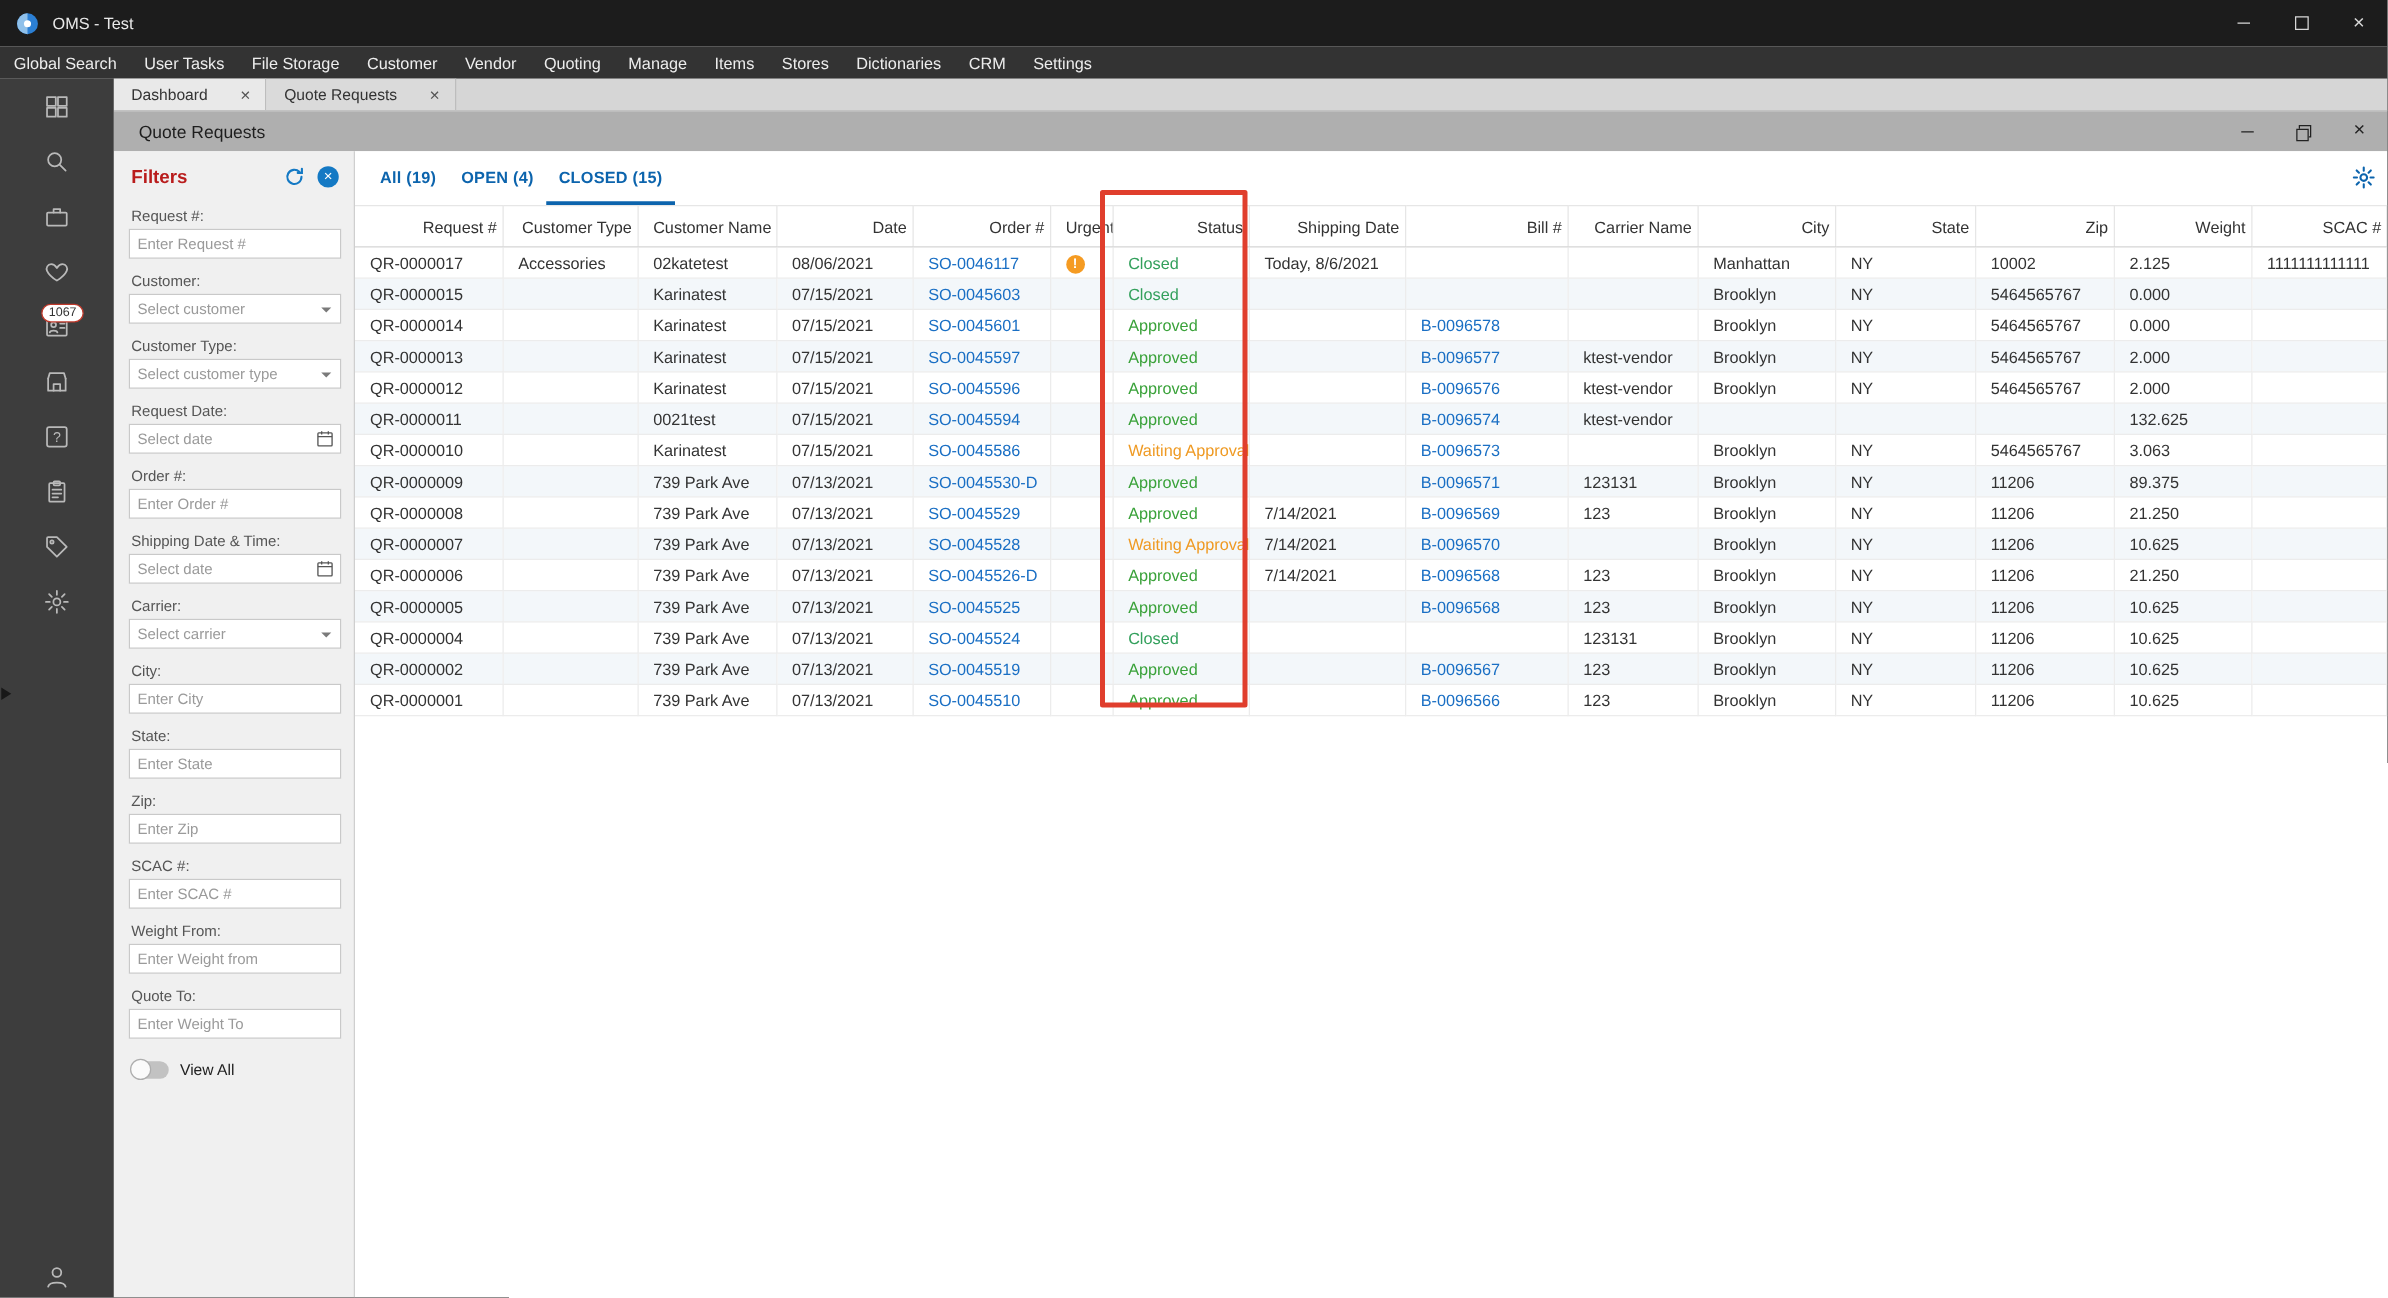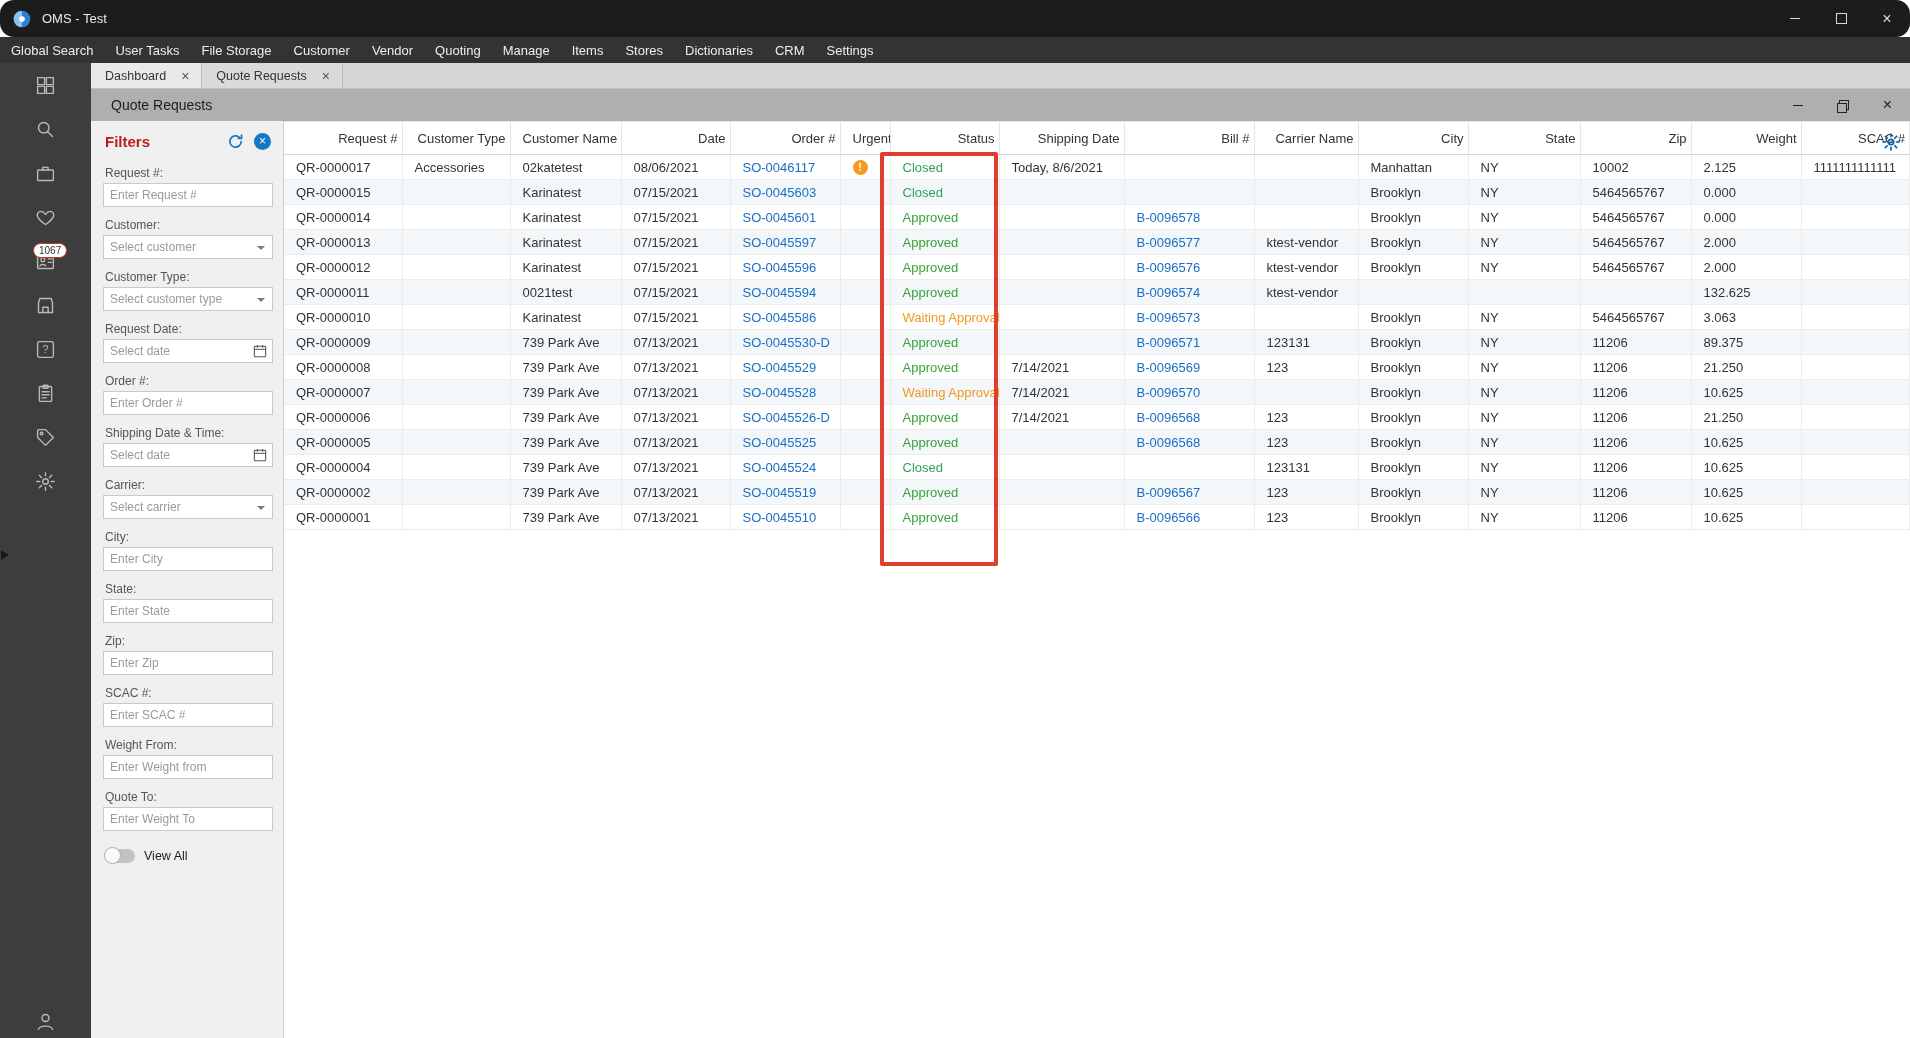--- a/index.html
+++ b/index.html
@@ -1,20 +1,20 @@
 <!DOCTYPE html>
 <html><head>
 <meta charset="utf-8">
 <style>
   html,body{margin:0;padding:0;background:#202020;}
   .app{width:1910px;height:1038px;position:relative;overflow:hidden;background:#fff;
        font-family:"Liberation Sans","DejaVu Sans",sans-serif;-webkit-font-smoothing:antialiased;}
 
   
-  .titlebar{height:37px;background:#1c1c1c;display:flex;align-items:center;color:#e6e6e6;border-radius:14px;}
+  .titlebar{height:37px;background:#1c1c1c;display:flex;align-items:center;color:#e6e6e6;}
   .applogo{width:20px;height:20px;margin:0 10px 0 12px;flex:none;}
   .apptitle{font-size:13px;color:#e9e9e9;}
   .wspacer{flex:1;}
   .wbtn{width:46px;height:100%;display:flex;align-items:center;justify-content:center;color:#d8d8d8;cursor:default;}
   .glyph-min{width:10px;height:1px;background:currentColor;display:block;}
   .glyph-max{width:9px;height:9px;border:1px solid currentColor;display:block;}
   .glyph-close{font-size:16px;line-height:1;}
 
   
   .menubar{height:26px;background:#333333;display:flex;align-items:stretch;color:#ededed;}
@@ -28,21 +28,21 @@
   .ric{width:21px;height:21px;stroke:#b9b9b9;fill:none;stroke-width:1.6;stroke-linecap:round;stroke-linejoin:round;}
   .rail-badge{position:absolute;top:136px;left:33px;background:#ffffff;border:1px solid #c0392b;color:#333;
               font-size:10px;line-height:13px;padding:0 5px;border-radius:8px;z-index:2;margin-top:44px;}
   .collapse-arrow{position:absolute;left:1px;top:487px;width:0;height:0;
                   border:5px solid transparent;border-left:8px solid #181818;}
   .rail-user{position:absolute;bottom:6px;left:0;width:91px;display:flex;justify-content:center;}
 
   
   .content{flex:1;display:flex;flex-direction:column;min-width:0;}
   .tabstrip{height:26px;background:#d6d6d6;display:flex;align-items:stretch;border-bottom:1px solid #c2c2c2;box-sizing:border-box;}
-  .dtab{display:flex;align-items:center;gap:15px;padding:0 12px 0 14px;font-size:12.5px;color:#333;
+  .dtab{display:flex;align-items:center;gap:26px;padding:0 12px 0 14px;font-size:12.5px;color:#333;
         border-right:1px solid #bdbdbd;cursor:pointer;}
   .dtab.inactive{background:#e9e9e9;}
   .dtab.active{background:#dadada;}
   .tclose{color:#555;font-size:14px;line-height:1;cursor:pointer;}
 
   .wintitle{height:32px;background:#afafaf;display:flex;align-items:center;padding-left:20px;font-size:14px;color:#1e1e1e;}
   .iwbtn{width:45px;height:100%;display:flex;align-items:center;justify-content:center;color:#222;cursor:default;}
   .glyph-restore{position:relative;width:11px;height:11px;display:block;}
   .glyph-restore::before{content:"";position:absolute;left:2px;top:0;width:8px;height:8px;border:1px solid currentColor;}
   .glyph-restore::after{content:"";position:absolute;left:0;top:3px;width:8px;height:8px;border:1px solid currentColor;background:#afafaf;}
@@ -365,20 +365,25 @@
             </div>
           <div class="viewall">
             <div class="toggle">
                 <div class="knob"></div>
               </div>
             <div class="toggle-label">View All</div>
           </div>
         </div>
 
         <div class="main">
+          <div class="viewtabs">
+            <div class="viewtab">All (19)</div>
+            <div class="viewtab">OPEN (4)</div>
+            <div class="viewtab active">CLOSED (15)</div>
+          </div>
           <div class="grid-gear">
             <svg viewBox="0 0 24 24">
                 <use href="#i-gear-accent"></use>
               </svg>
           </div>
 
           <table class="grid">
             <colgroup id="cols">
                 <col style="width: 118px;">
                 <col style="width: 108px;">

